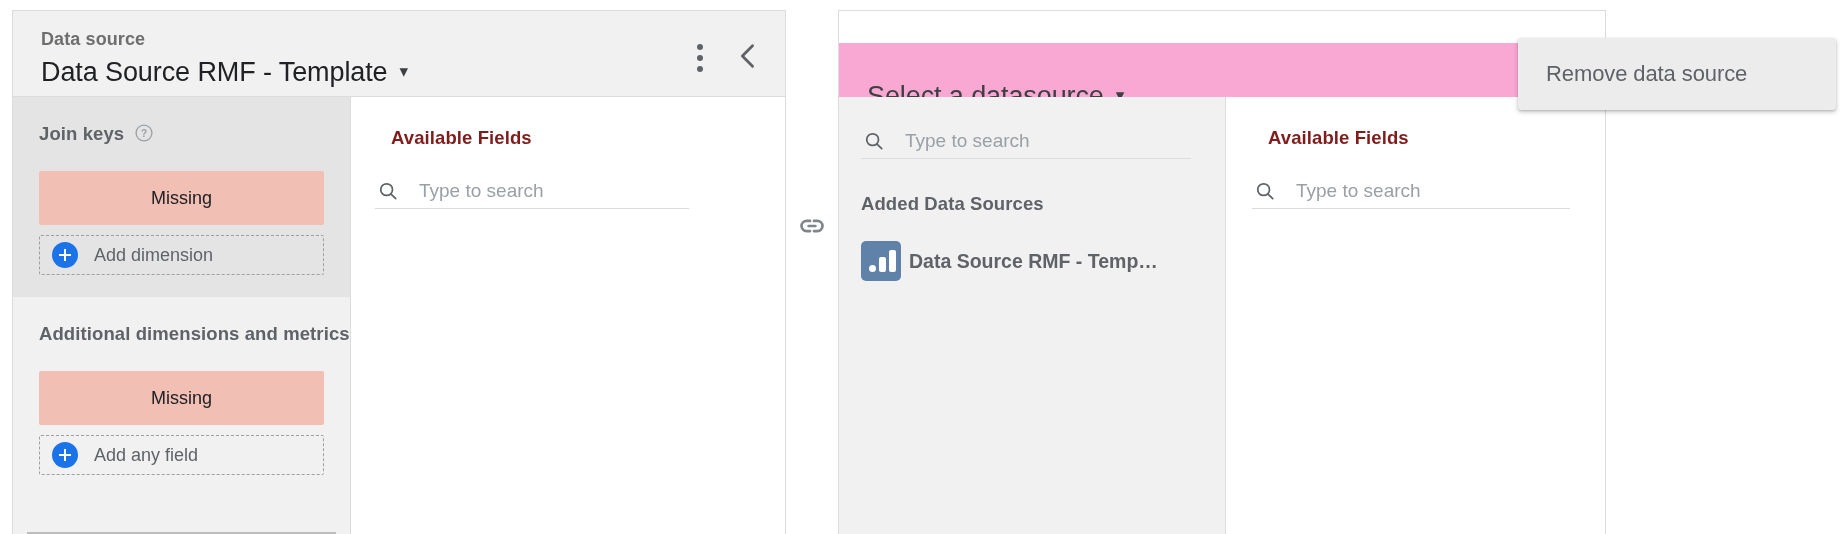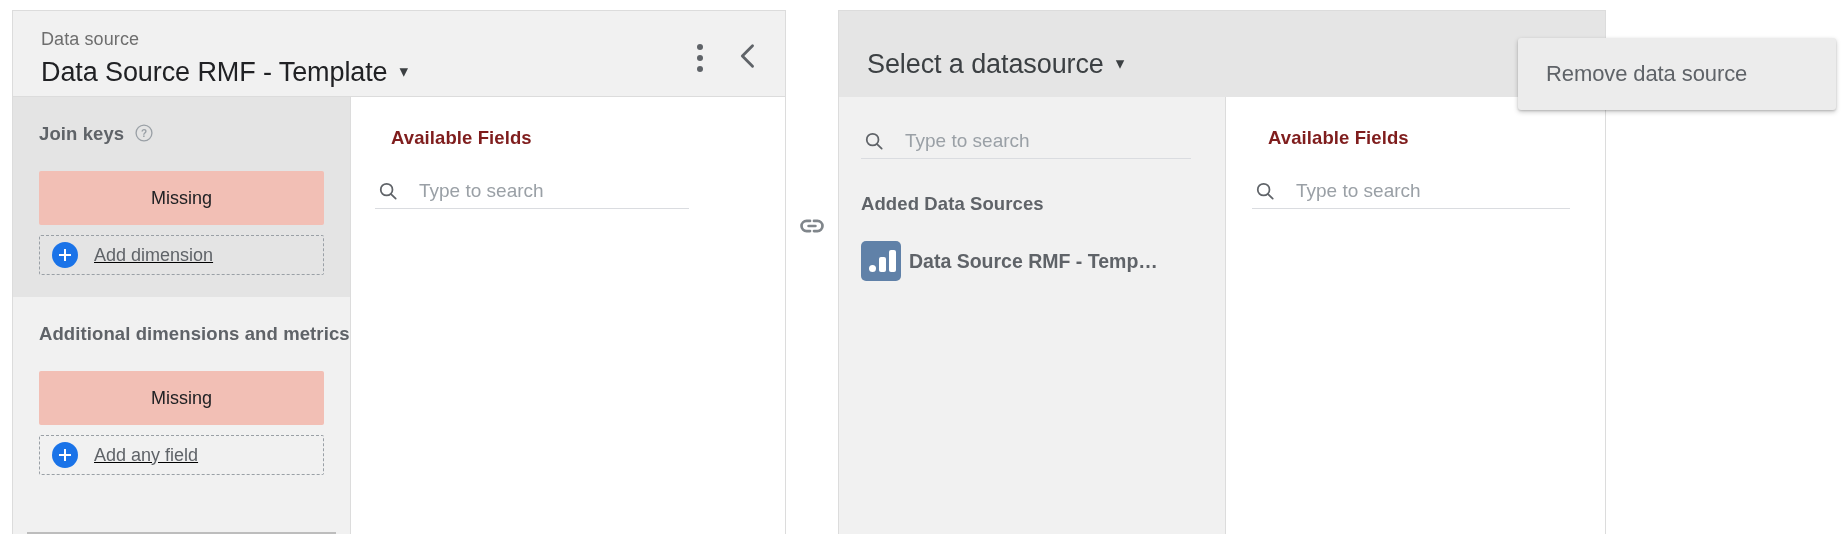--- a/index.html
+++ b/index.html
@@ -39,20 +39,21 @@
     border-bottom: 1px solid #dcdcdc;
     box-sizing: border-box;
   }
   .ds-header-label {
     position: absolute;
     left: 28px;
     top: 18px;
     font-size: 18px;
     color: #6e6e6e;
     letter-spacing: .1px;
+    font-weight: bold;
   }
   .ds-header-title {
     position: absolute;
     left: 28px;
     top: 46px;
     font-size: 27px;
     color: #202124;
     letter-spacing: -.1px;
     white-space: nowrap;
   }
@@ -134,21 +135,20 @@
   }
   .add-slot {
     height: 40px;
     border: 1px dashed #9aa0a6;
     border-radius: 2px;
     display: flex;
     align-items: center;
     margin: 0 10px;
     box-sizing: border-box;
     cursor: pointer;
-    text-decoration: underline;
   }
   .plus-badge {
     width: 26px; height: 26px;
     border-radius: 50%;
     background: #1a73e8;
     margin-left: 12px;
     position: relative;
     flex: none;
   }
   .plus-badge::before, .plus-badge::after {
@@ -218,22 +218,23 @@
   
   #right-card {
     left: 838px;
     top: 10px;
     width: 768px;
     height: 534px;
   }
   .sel-header {
     position: relative;
     height: 86px;
-    background: #e5e5e5;
-    box-sizing: border-box;
+    background: #f9a8d4;
+    box-sizing: border-box;
+    margin-top: 32px;
   }
   .sel-header-title {
     position: absolute;
     left: 28px;
     top: 38px;
     font-size: 27px;
     color: #3c4043;
     letter-spacing: -.1px;
     white-space: nowrap;
   }

